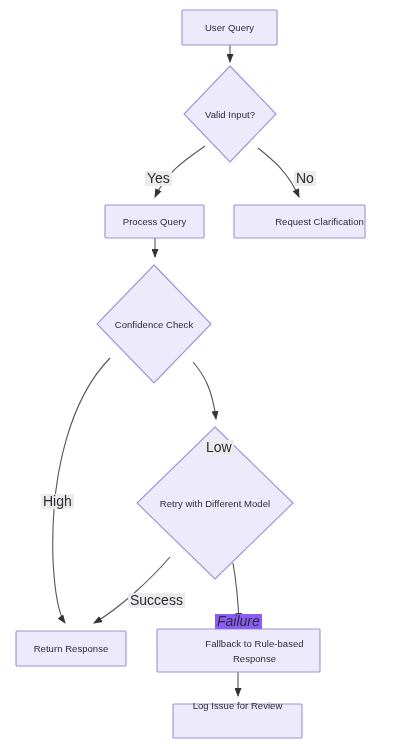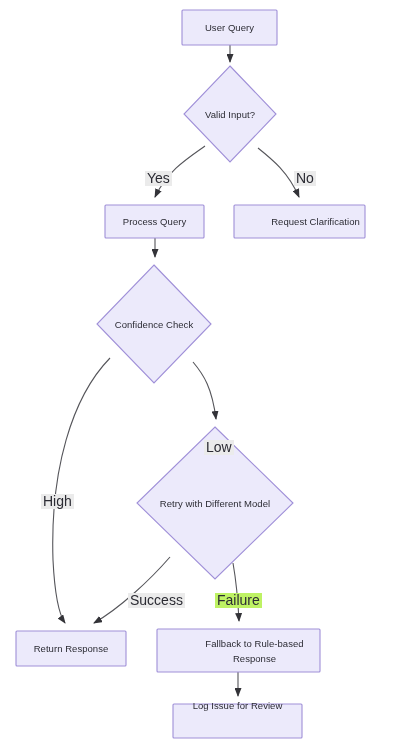--- a/index.html
+++ b/index.html
@@ -98,30 +98,30 @@
         <rect x="16" y="631" width="110" height="35" rx="1" class="node-shape" fill="#ECEAFB" stroke="#9F8FD8"></rect>
         <rect x="157" y="629" width="163" height="43" rx="1" class="node-shape" fill="#ECEAFB" stroke="#9F8FD8"></rect>
         <rect x="173" y="704" width="129" height="34" rx="1" class="node-shape" fill="#ECEAFB" stroke="#9F8FD8"></rect>
       </g>
   </svg>
 
   <div id="node-labels-layer">
       <div class="node-label" style="left: 182px; top: 10px; width: 95px; height: 35px;">User Query</div>
       <div class="node-label" style="left: 184px; top: 104px; width: 92px; height: 20px;">Valid Input?</div>
       <div class="node-label" style="left: 105px; top: 205px; width: 99px; height: 33px;">Process Query</div>
-      <div class="node-label" style="left: 250px; top: 205px; width: 131px; height: 33px;">Request Clarification</div>
+      <div class="node-label" style="left: 234px; top: 205px; width: 131px; height: 33px; padding-left: 20px;">Request Clarification</div>
       <div class="node-label" style="left: 97px; top: 314px; width: 114px; height: 20px;">Confidence Check</div>
       <div class="node-label" style="left: 137px; top: 493px; width: 156px; height: 20px;">Retry with Different Model</div>
       <div class="node-label" style="left: 16px; top: 631px; width: 110px; height: 35px;">Return Response</div>
       <div class="node-label" style="left: 157px; top: 629px; width: 163px; height: 43px; padding-left: 16px;">Fallback to Rule-based
 Response</div>
       <div class="node-label" style="left: 173px; top: 688px; width: 129px; height: 34px;">Log Issue for Review</div>
     </div>
   <div id="edge-labels-layer">
       <div class="edge-label" style="left: 145px; top: 171px; background: rgb(235, 235, 235);">Yes</div>
       <div class="edge-label" style="left: 294px; top: 171px; background: rgb(235, 235, 235);">No</div>
       <div class="edge-label" style="left: 41px; top: 494px; background: rgb(235, 235, 235);">High</div>
       <div class="edge-label" style="left: 204px; top: 396px; background: rgb(235, 235, 235); margin-top: 44px;">Low</div>
       <div class="edge-label" style="left: 128px; top: 593px; background: rgb(235, 235, 235);">Success</div>
-      <div class="edge-label" style="left: 215px; top: 593px; background: #bef264;">Failure</div>
+      <div class="edge-label" style="left: 215px; top: 614px; background: #8b5cf6; font-style: italic;">Failure</div>
     </div>
 
 </div>
 
 </body></html>

